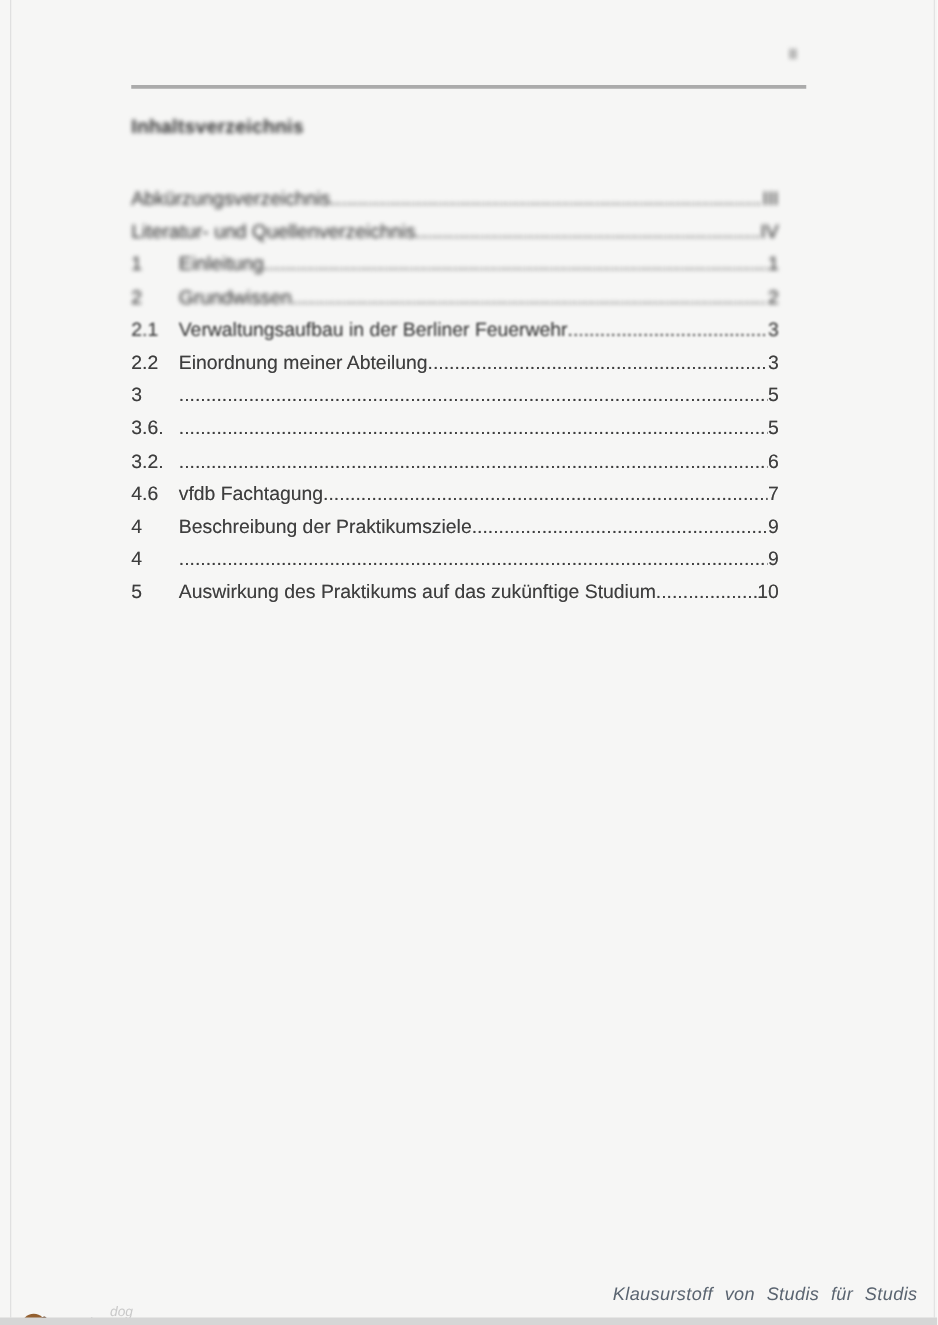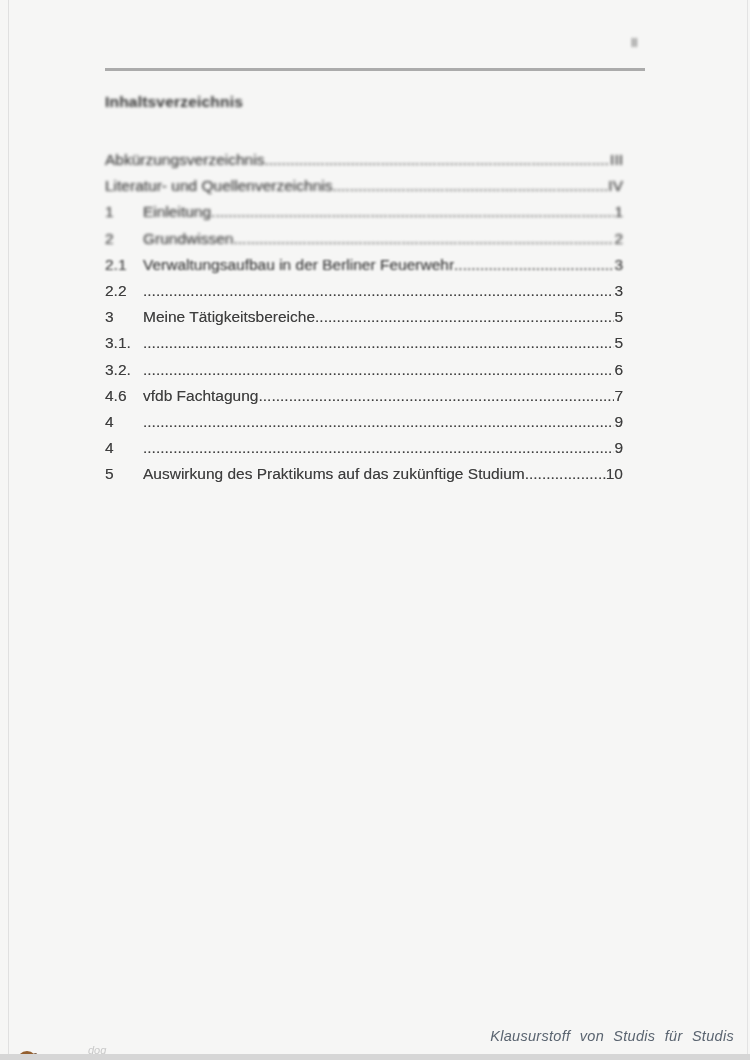--- a/index.html
+++ b/index.html
@@ -116,52 +116,53 @@
 
     <div class="toc-row blur-light">
       <span class="toc-num">2.1</span>
       <span class="toc-title">Verwaltungsaufbau in der Berliner Feuerwehr</span>
       <span class="toc-dots">....................................................................................................................................................................................</span>
       <span class="toc-page">3</span>
     </div>
 
     <div class="toc-row">
       <span class="toc-num">2.2</span>
+      <span class="toc-title">Einordnung meiner Abteilung</span>
       <span class="toc-dots">....................................................................................................................................................................................</span>
       <span class="toc-page">3</span>
     </div>
 
     <div class="toc-row">
       <span class="toc-num">3</span>
-      <span class="toc-title">Meine Tätigkeitsbereiche</span>
       <span class="toc-dots">....................................................................................................................................................................................</span>
       <span class="toc-page">5</span>
     </div>
 
     <div class="toc-row">
-      <span class="toc-num">3.1.</span>
+      <span class="toc-num">3.6.</span>
       <span class="toc-dots">....................................................................................................................................................................................</span>
       <span class="toc-page">5</span>
     </div>
 
     <div class="toc-row">
       <span class="toc-num">3.2.</span>
       <span class="toc-dots">....................................................................................................................................................................................</span>
       <span class="toc-page">6</span>
     </div>
 
     <div class="toc-row">
       <span class="toc-num">4.6</span>
       <span class="toc-title">vfdb Fachtagung</span>
       <span class="toc-dots">....................................................................................................................................................................................</span>
       <span class="toc-page">7</span>
     </div>
 
     <div class="toc-row">
       <span class="toc-num">4</span>
+      <span class="toc-title">Beschreibung der Praktikumsziele</span>
       <span class="toc-dots">....................................................................................................................................................................................</span>
       <span class="toc-page">9</span>
     </div>
 
     <div class="toc-row">
       <span class="toc-num">4</span>
       <span class="toc-dots">....................................................................................................................................................................................</span>
       <span class="toc-page">9</span>
     </div>
 

